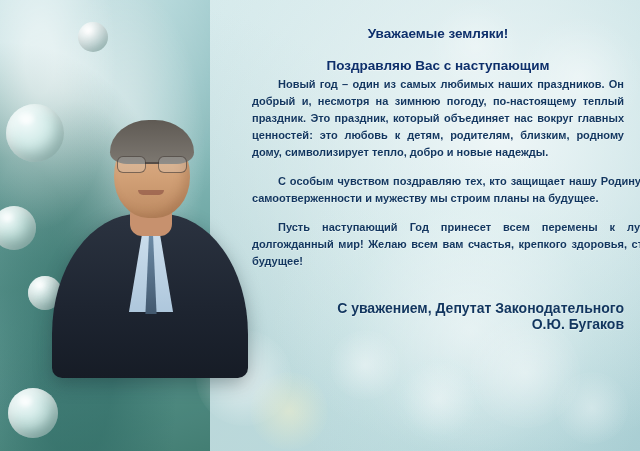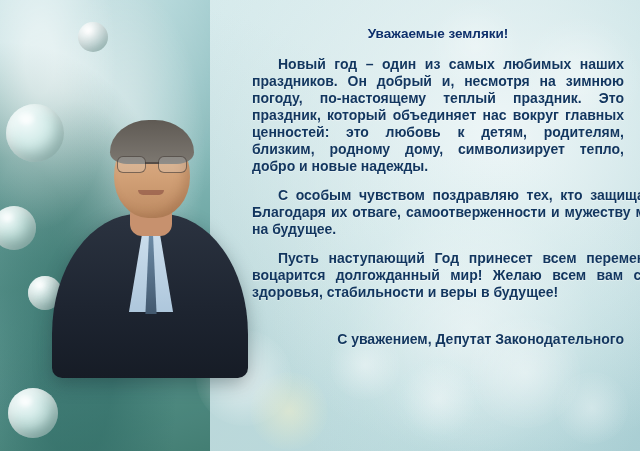--- a/index.html
+++ b/index.html
@@ -169,23 +169,23 @@
   .headline {
     text-align: center;
     color: #0d2f6b;
     font-weight: bold;
     font-size: 13.5px;
     line-height: 19px;
     text-shadow: 0 1px 1px rgba(255,255,255,0.5);
   }
   .headline .l1 { margin-bottom: 13px; }
   .body {
-    margin-top: 8px;
+    margin-top: 1px;
     color: #12365f;
-    font-size: 14px;
+    font-size: 11px;
     line-height: 17px;
     text-align: justify;
     font-weight: bold;
     text-shadow: 0 1px 1px rgba(255,255,255,0.45);
   }
   .body p { margin: 0 0 12px 0; }
   .body p.indent { text-indent: 26px; }
   .sign {
     margin-top: 30px;
     text-align: right;
@@ -236,26 +236,28 @@
         <span class="r"></span>
         <i></i>
     </div>
     <div class="p-mouth"></div>
   </div>
 
   <div class="content">
 
     <div class="headline">
       <div class="l1">Уважаемые земляки!</div>
+      <div>Поздравляю Вас с наступающим</div>
     </div>
 
     <div class="body">
       <p class="indent">Новый год – один из самых любимых наших праздников. Он добрый и, несмотря на зимнюю погоду, по-настоящему теплый праздник. Это праздник, который объединяет нас вокруг главных ценностей: это любовь к детям, родителям, близким, родному дому, символизирует тепло, добро и новые надежды.</p>
       <p class="indent para-2">С особым чувством поздравляю тех, кто защищает нашу Родину. Благодаря их отваге, самоотверженности и мужеству мы строим планы на будущее.</p>
       <p class="indent para-3">Пусть наступающий Год принесет всем перемены к лучшему и воцарится долгожданный мир! Желаю всем вам счастья, крепкого здоровья, стабильности и веры в будущее!</p>
     </div>
 
     <div class="sign">
       <div>С уважением, Депутат Законодательного</div>
+      <div>О.Ю. Бугаков</div>
     </div>
 
   </div>
 </div>
 
 </body></html>

